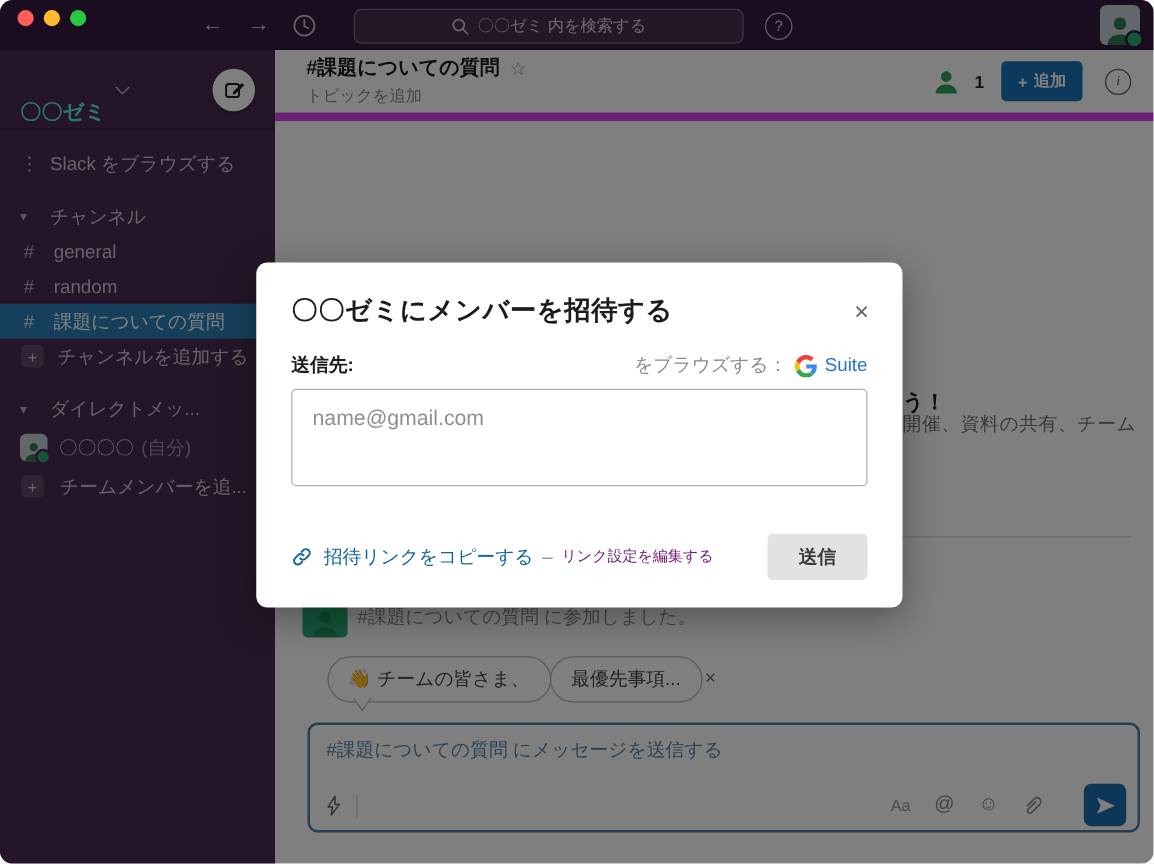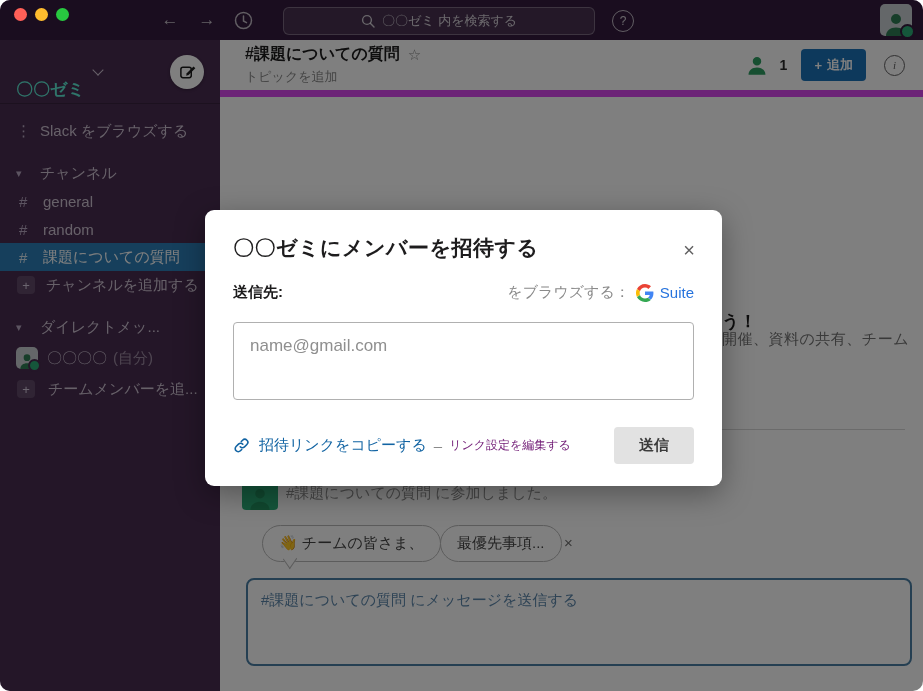--- a/index.html
+++ b/index.html
@@ -79,21 +79,21 @@
 
   
   .overlay{position:absolute;inset:0;background:rgba(0,0,0,.5);z-index:50;}
   .modal{position:absolute;left:205px;top:210px;width:517px;height:276px;box-sizing:border-box;background:#fff;border-radius:9px;box-shadow:0 8px 30px rgba(0,0,0,.35);z-index:70;padding:24px 28px 22px;display:flex;flex-direction:column;}
   .modal-title{font-size:21px;font-weight:bold;color:#1d1c1d;letter-spacing:.5px;}
   .modal-close{position:absolute;right:27px;top:30px;font-size:20px;color:#616061;line-height:1;}
   .modal-row2{margin-top:21px;display:flex;align-items:center;}
   .to-label{font-size:15px;font-weight:bold;color:#1d1c1d;}
   .addfrom{margin-left:auto;display:flex;align-items:center;gap:6px;font-size:15px;color:#8a8a8a;}
   .gsuite{color:#2673dd;}
-  .invite-input{margin-top:20px;width:100%;height:78px;box-sizing:border-box;border:1px solid #b0b0b0;border-radius:4px;padding:13px 16px;font-size:17px;font-family:"Liberation Sans",sans-serif;resize:none;outline:none;color:#3b82f6;}
+  .invite-input{margin-top:9px;width:100%;height:78px;box-sizing:border-box;border:1px solid #b0b0b0;border-radius:4px;padding:13px 16px;font-size:17px;font-family:"Liberation Sans",sans-serif;resize:none;outline:none;color:#3b82f6;}
   .invite-input::placeholder{color:#8f8f8f;}
   .modal-footer{margin-top:auto;display:flex;align-items:center;}
   .copylink{display:flex;align-items:center;gap:9px;color:#1264a3;font-size:15px;}
   .editlink{color:#701a75;font-size:12px;margin-left:7px;}
   .dash{color:#8a8a8a;font-size:15px;margin-left:7px;}
   .send-submit{margin-left:auto;background:#e2e2e2;border-radius:4px;padding:9px 25px;font-size:15px;font-weight:bold;color:#3c3c3c;}
 </style>
 </head>
 <body>
 
@@ -230,20 +230,43 @@
           </svg>
       </div>
       <div class="joined-text">#課題についての質問 に参加しました。</div>
       <div class="pill pill1">👋 チームの皆さま、</div>
       <div class="pill-tail"></div>
       <div class="pill pill2">最優先事項...</div>
       <div class="pill-dismiss">×</div>
 
       <div class="composer">
         <div class="composer-ph">#課題についての質問 にメッセージを送信する</div>
+        <div class="composer-bar">
+          <span style="display:inline-flex;">
+            <svg width="14" height="17" viewBox="0 0 14 17">
+                <path d="M8 1L2.5 9.5H6L5 16l6.5-8.5H8z" fill="none" stroke="#6f6f6f" stroke-width="1.3" stroke-linejoin="round"></path>
+              </svg>
+          </span>
+          <span class="cb-divider"></span>
+          <div class="cb-right">
+            <span class="fmt">Aa</span>
+            <span class="at">@</span>
+            <span class="smiley">☺</span>
+            <span style="display:inline-flex;">
+              <svg width="15" height="17" viewBox="0 0 15 17">
+                  <path d="M4 8.5l5.4-5.4a3.1 3.1 0 014.4 4.4l-6.5 6.5a1.9 1.9 0 01-2.7-2.7l5.9-5.9" fill="none" stroke="#8a8a8a" stroke-width="1.4" stroke-linecap="round"></path>
+                </svg>
+            </span>
+            <span class="sendbtn">
+              <svg width="17" height="15" viewBox="0 0 17 15">
+                  <polygon points="1.5,1 16,7.5 1.5,14 4.5,7.5" fill="#fff"></polygon>
+                </svg>
+            </span>
+          </div>
+        </div>
       </div>
     </div>
   </div>
 
   <div class="overlay"></div>
 
   <div class="modal">
     <div class="modal-title">〇〇ゼミにメンバーを招待する</div>
     <span class="modal-close">×</span>
     <div class="modal-row2">

